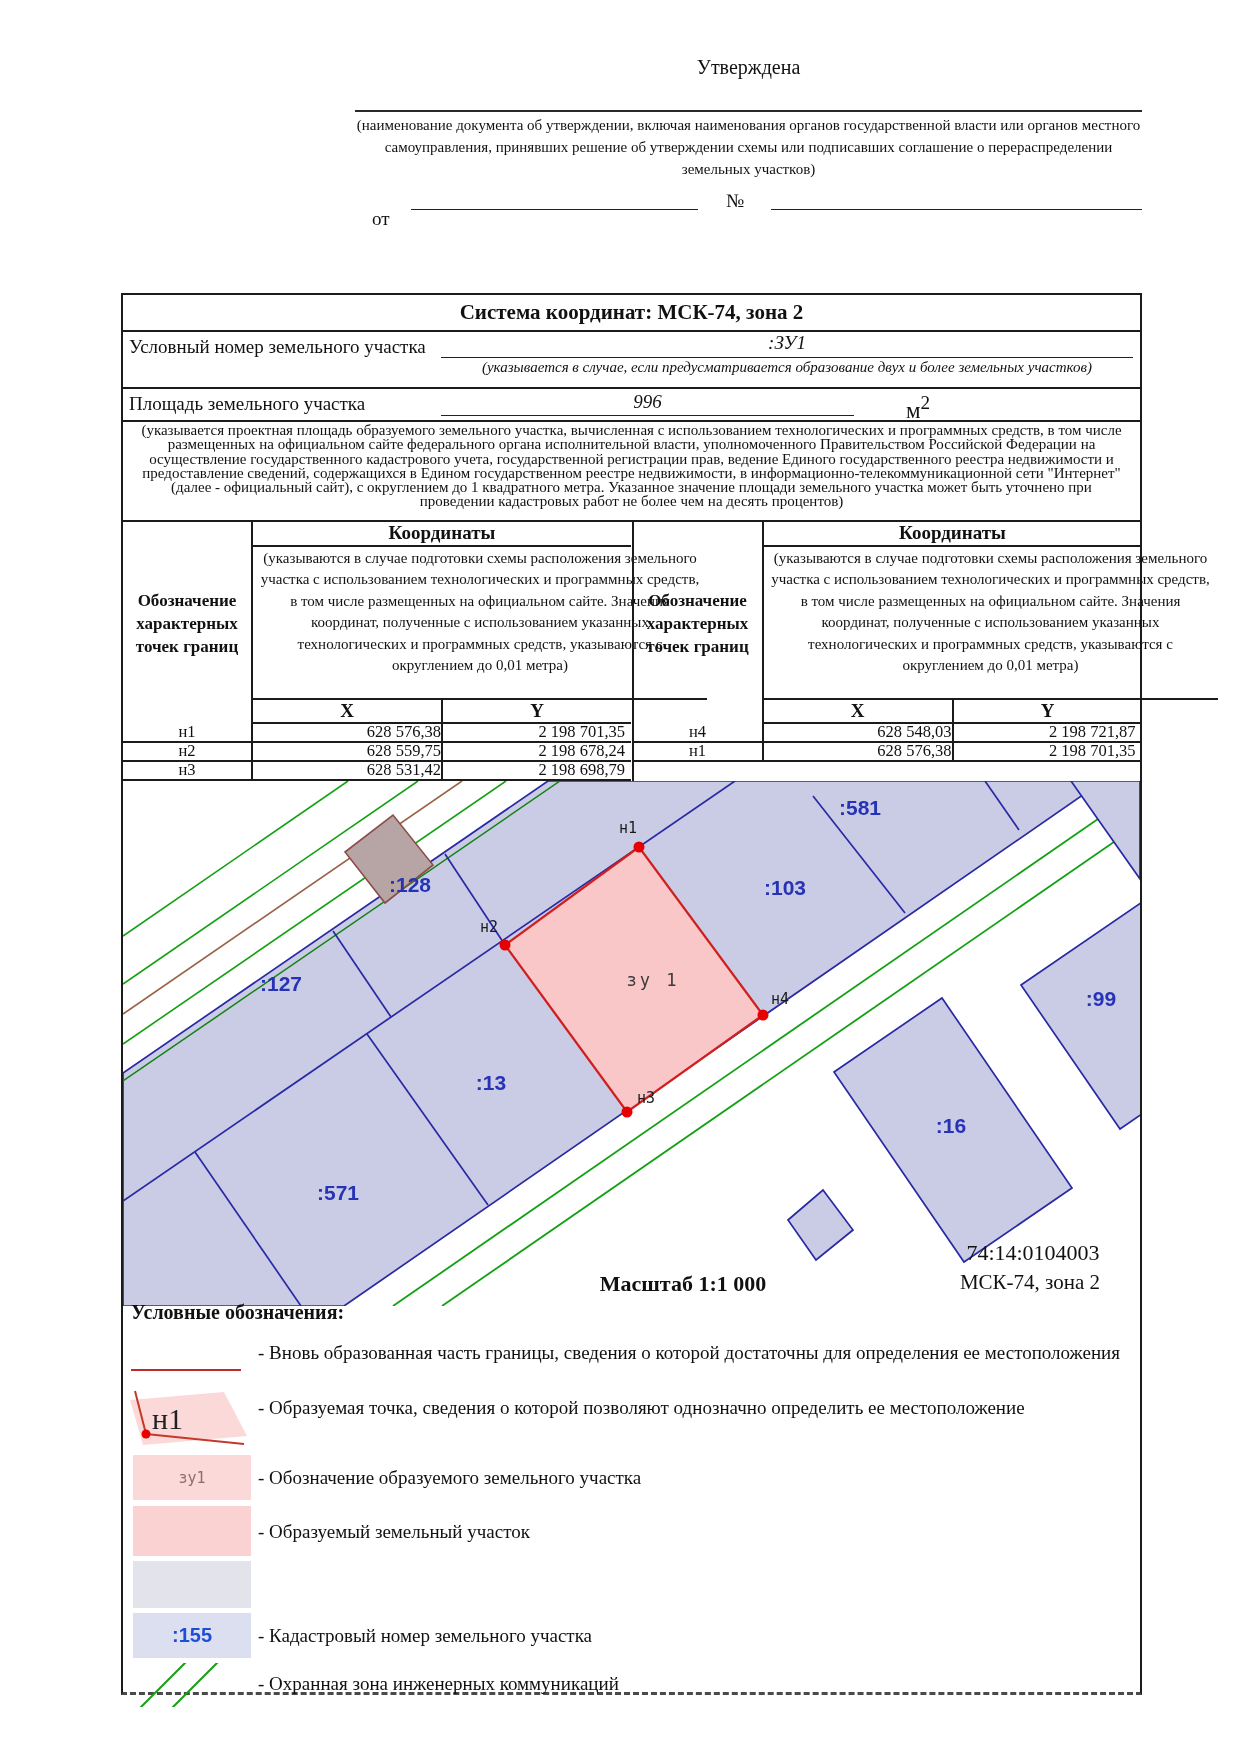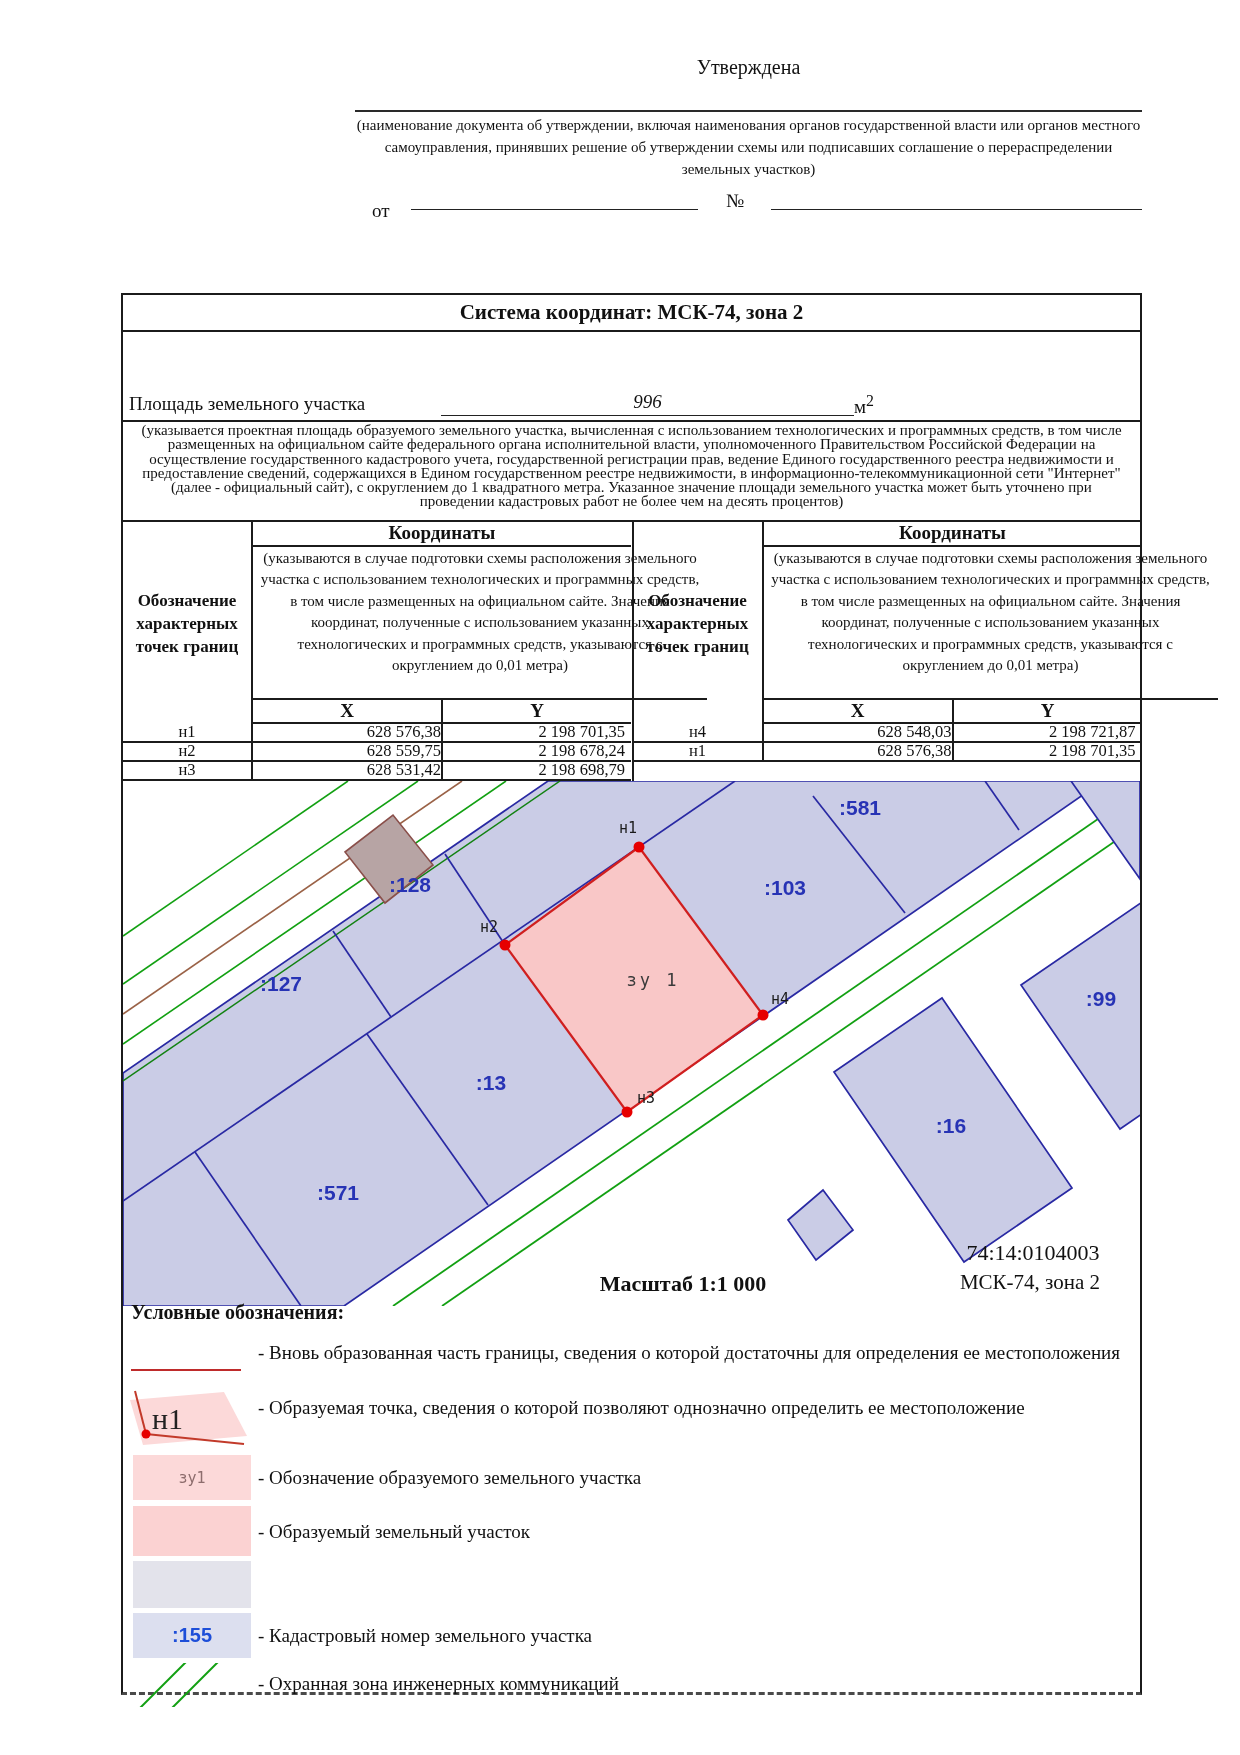--- a/index.html
+++ b/index.html
@@ -2,35 +2,35 @@
 <html><head>
 <meta charset="utf-8">
 <style>
   html,body{margin:0;padding:0;background:#888;}
   .page{position:relative;width:1240px;height:1755px;background:#fff;margin:0 auto;
         font-family:"Liberation Serif",serif;color:#111;overflow:hidden;}
   .abs{position:absolute;}
   .approved{left:355px;top:56px;width:787px;text-align:center;font-size:20px;}
   .topline{left:355px;top:110px;width:787px;border-top:2px solid #2a2a2a;height:0;}
   .appnote{left:355px;top:114px;width:787px;text-align:center;font-size:15px;line-height:22px;}
-  .fromlbl{left:372px;top:200px;font-size:19px;}
+  .fromlbl{left:372px;top:208px;font-size:19px;}
   .fromline{left:411px;top:209px;width:287px;border-bottom:1.6px solid #222;height:0;}
   .numlbl{left:726px;top:190px;font-size:19px;}
   .numline{left:771px;top:209px;width:371px;border-bottom:1.6px solid #222;height:0;}
   .title{left:121px;top:214px;width:1021px;text-align:center;font-weight:bold;font-size:22px;line-height:29px;}
   .box{left:121px;top:293px;width:1021px;height:1402px;border:2px solid #1b1b1b;border-bottom:3px dashed #4a4a4a;box-sizing:border-box;}
   .syshdr{left:0;top:0;width:1017px;height:35px;line-height:35px;text-align:center;font-weight:bold;font-size:21px;border-bottom:2px solid #1b1b1b;}
   .rowcad{left:0;top:37px;width:1017px;height:57px;border-bottom:2px solid #1b1b1b;box-sizing:border-box;}
   .cadlbl{left:6px;top:4px;font-size:19px;}
   .cadval{left:318px;top:0;width:692px;height:25px;text-align:center;font-style:italic;font-size:19px;border-bottom:1.6px solid #222;}
   .cadnote{left:318px;top:27px;width:692px;text-align:center;font-style:italic;font-size:15px;}
   .rowarea{left:0;top:94px;width:1017px;height:33px;border-bottom:2px solid #1b1b1b;box-sizing:border-box;}
   .arealbl{left:6px;top:4px;font-size:19px;}
   .areaval{left:318px;top:2px;width:413px;height:24px;text-align:center;font-style:italic;font-size:19px;border-bottom:1.6px solid #222;}
-  .areaunit{left:731px;top:3px;font-size:19px;}
+  .areaunit{left:783px;top:3px;font-size:23px;}
   .areanote{left:0;top:127px;width:1017px;height:100px;border-bottom:2px solid #1b1b1b;box-sizing:border-box;
             text-align:center;font-size:15px;line-height:14.3px;padding:1px 16px;overflow:hidden;}
   .coords{left:0;top:227px;width:1017px;height:259px;display:flex;}
   .chalf{position:relative;width:508.5px;height:259px;}
   .chalf.right{border-left:2px solid #1b1b1b;box-sizing:border-box;}
   .cobo{left:0;top:0;width:130px;height:202px;border-right:2px solid #1b1b1b;box-sizing:border-box;
         display:flex;align-items:center;justify-content:center;text-align:center;font-weight:bold;font-size:17px;line-height:23px;padding:2px;}
   .ckoo{left:130px;top:0;width:378px;height:25px;text-align:center;font-weight:bold;font-size:19px;border-bottom:2px solid #1b1b1b;box-sizing:border-box;}
   .cnote{left:130px;top:25px;width:454px;height:153px;border-bottom:2px solid #1b1b1b;box-sizing:border-box;
          text-align:center;font-size:15px;line-height:21.4px;padding:1px 6px;overflow:hidden;}
@@ -67,20 +67,25 @@
   <div class="abs appnote">(наименование документа об утверждении, включая наименования органов государственной власти или органов местного самоуправления, принявших решение об утверждении схемы или подписавших соглашение о перераспределении земельных участков)</div>
   <span class="abs fromlbl">от</span>
   <div class="abs fromline"></div>
   <span class="abs numlbl">№</span>
   <div class="abs numline"></div>
 
   <div class="abs box">
 
     <div class="abs syshdr">Система координат:  МСК-74, зона 2</div>
 
+    <div class="abs rowcad">
+      <span class="abs cadlbl">Условный номер земельного участка</span>
+      <div class="abs cadval">:ЗУ1</div>
+      <div class="abs cadnote">(указывается в случае, если предусматривается образование двух и более земельных участков)</div>
+    </div>
 
     <div class="abs rowarea">
       <span class="abs arealbl">Площадь земельного участка</span>
       <div class="abs areaval">996</div>
       <span class="abs areaunit"><span>м</span><sup>2</sup></span>
     </div>
 
     <div class="abs areanote">(указывается проектная площадь образуемого земельного участка, вычисленная с использованием технологических и программных средств, в том числе размещенных на официальном сайте федерального органа исполнительной власти, уполномоченного Правительством Российской Федерации на осуществление государственного кадастрового учета, государственной регистрации прав, ведение Единого государственного реестра недвижимости и предоставление сведений, содержащихся в Едином государственном реестре недвижимости, в информационно-телекоммуникационной сети "Интернет" (далее - официальный сайт), с округлением до 1 квадратного метра. Указанное значение площади земельного участка может быть уточнено при проведении кадастровых работ не более чем на десять процентов)</div>
 
     <div class="abs coords">

